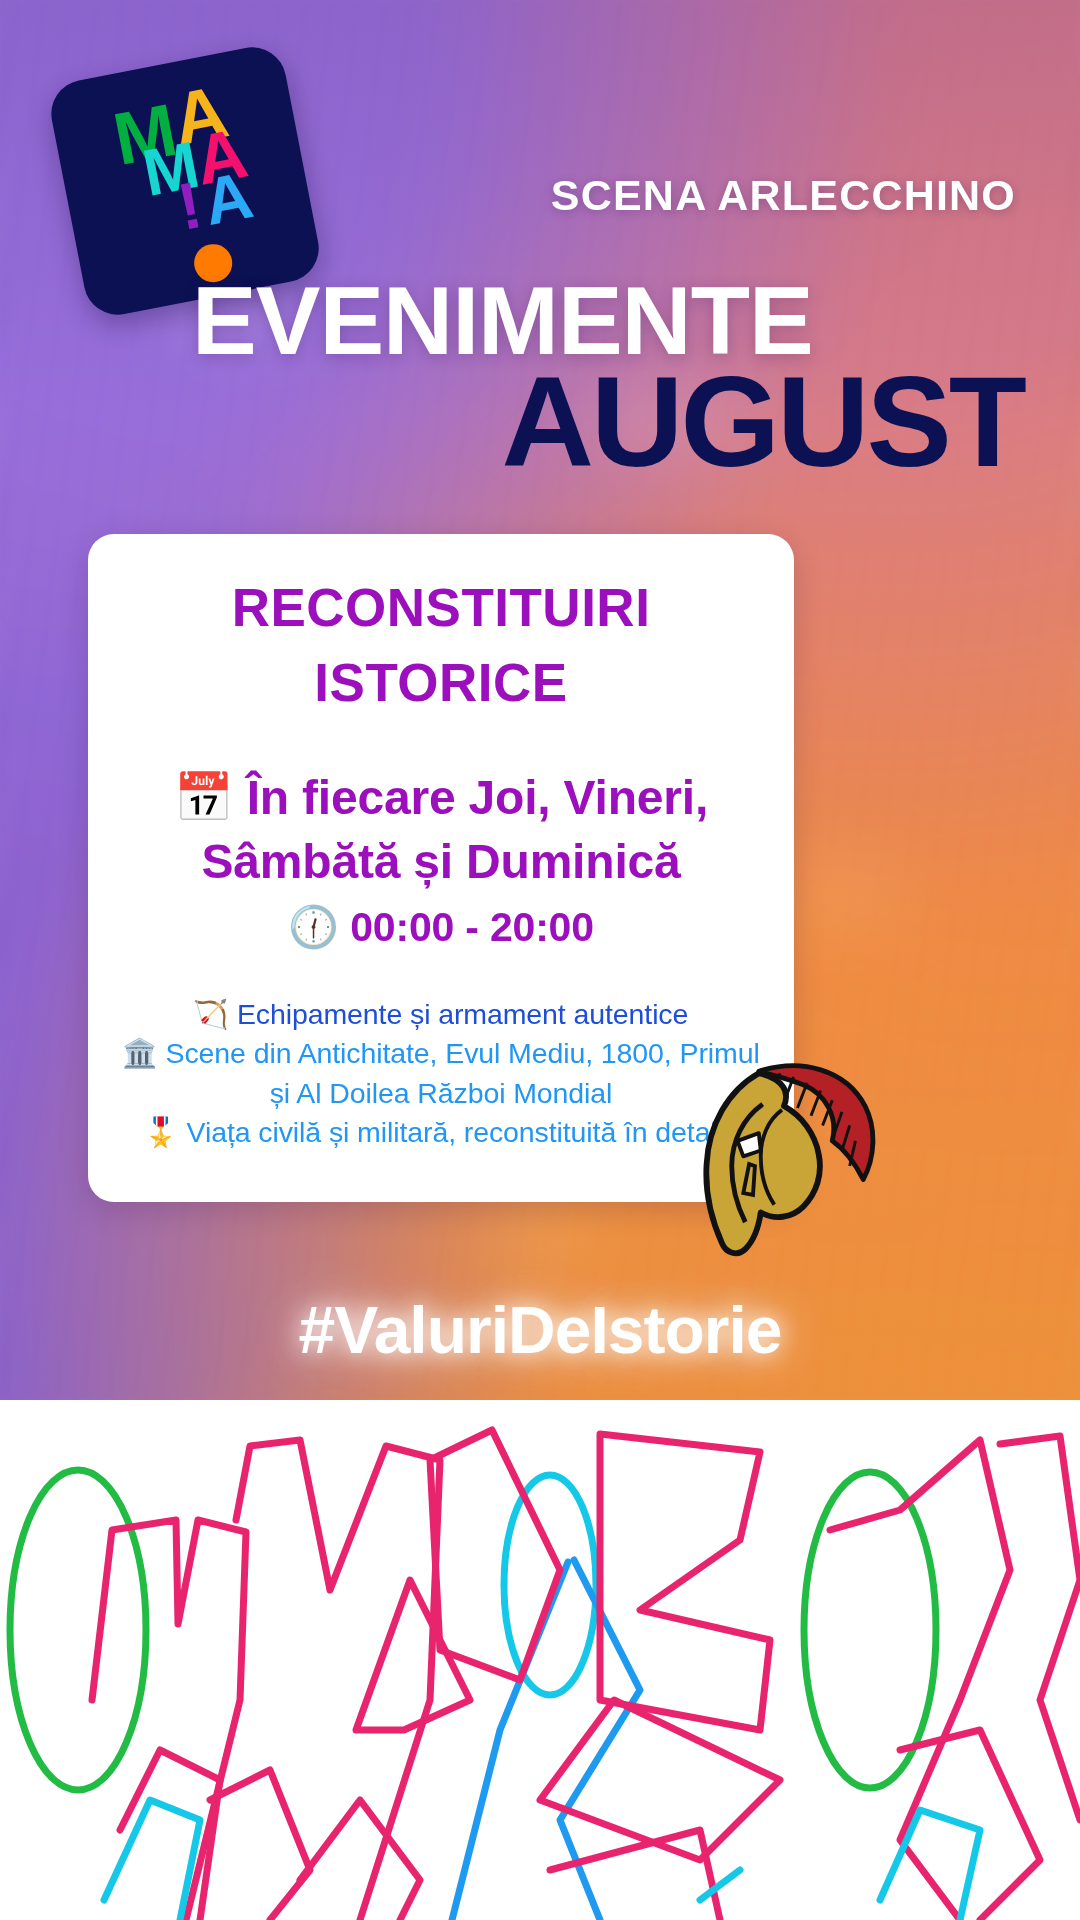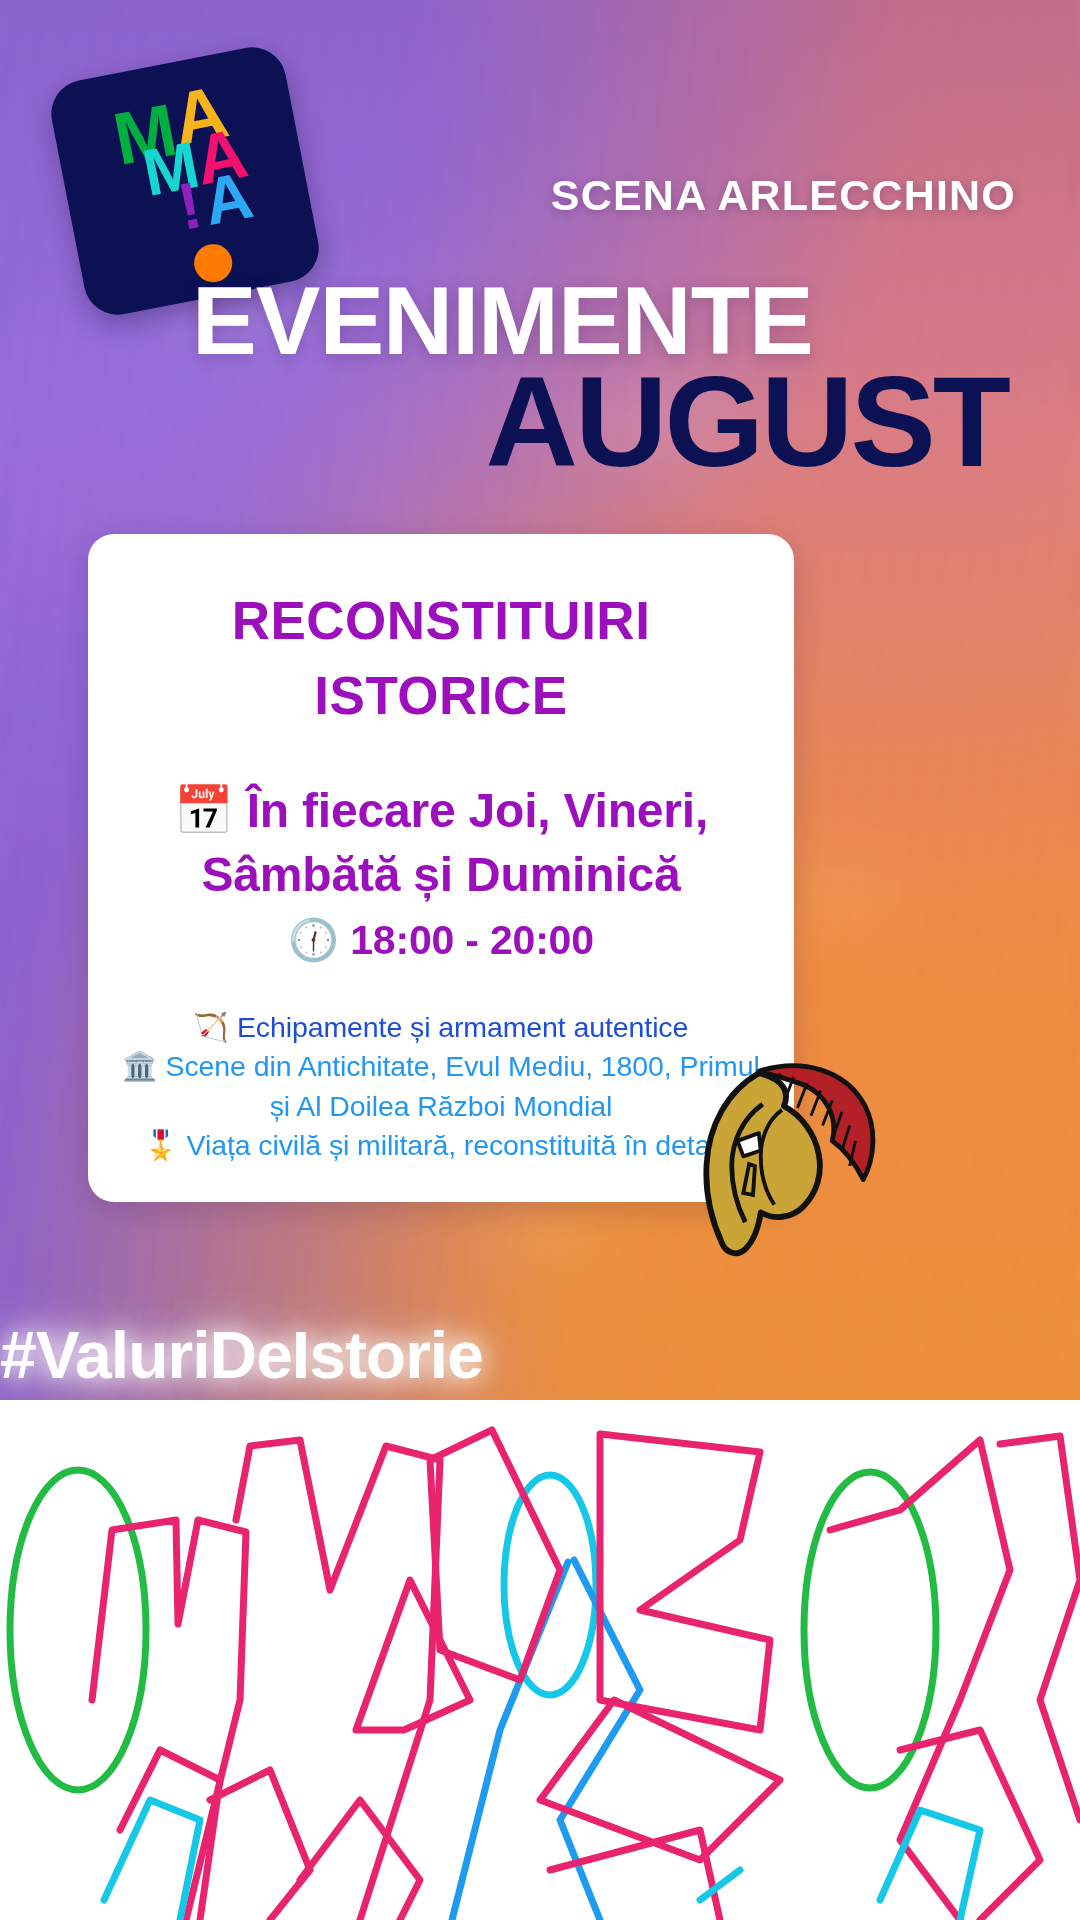--- a/index.html
+++ b/index.html
@@ -64,30 +64,30 @@
   .hdr-l1, .hdr-l2 {
     font-weight:900; font-size:43px; letter-spacing:1.2px; color:#ffffff;
     line-height:1.28; text-shadow:0 2px 10px rgba(60,20,90,.30);
   }
   .title-evenimente {
     position:absolute; right:68px; top:272px; width:820px; text-align:left;
     font-weight:900; font-size:97px; letter-spacing:-1px; color:#ffffff; line-height:1;
     text-shadow:0 3px 16px rgba(60,20,90,.28);
   }
   .title-august {
-    position:absolute; right:72px; top:358px; width:820px; text-align:right;
+    position:absolute; right:56px; top:358px; width:820px; text-align:right;
     font-weight:900; font-size:128px; letter-spacing:-3px; color:#0b1152; line-height:1;
   }
 
   
   .card {
     position:absolute; left:88px; top:534px; width:706px; height:668px;
     background:#ffffff; border-radius:26px;
     box-shadow:0 8px 30px rgba(40,10,70,.18);
-    padding:49px 26px 26px 26px;
+    padding:36px 26px 26px 26px;
   }
   .card-title {
     text-align:center; color:#9b10bc; font-weight:900; font-size:53px;
     line-height:1.42; letter-spacing:.5px;
   }
   .sched { margin-top:44px; text-align:center; }
   .sched-days {
     color:#9b10bc; font-weight:900; font-size:48px; line-height:1.35;
     letter-spacing:-.2px; padding:0 20px;
   }
@@ -100,24 +100,23 @@
   .feat-line {
     color:#2196f3; font-weight:400; font-size:28.5px; line-height:1.38; letter-spacing:-.1px;
     padding:0 6px;
   }
 
   
   .helmet { position:absolute; left:666px; top:1050px; width:232px; height:232px; }
 
   
   .hashtag {
-    position:absolute; left:0; top:1292px; width:1080px; 
+    position:absolute; left:0; top:1292px; width:1080px; text-align:center;
     font-weight:900; font-size:66px; letter-spacing:-1px; color:#ffffff;
     text-shadow:0 0 22px rgba(255,255,255,.95), 0 0 44px rgba(255,255,255,.65), 0 0 70px rgba(255,230,255,.45);
-    margin-top:25px;
   }
 
   
   .band { position:absolute; left:0; top:1400px; width:1080px; height:520px; background:#ffffff; overflow:hidden; }
   .band svg { display:block; }
 </style>
 </head>
 <body>
 
 <div id="poster">
@@ -154,21 +153,21 @@
     </div>
 
     <div class="sched">
       <div class="sched-days" style="color: rgb(155, 16, 188);">
         <span class="emo">📅</span>
         <span>În fiecare Joi, Vineri,</span>
         <span>Sâmbătă și Duminică</span>
       </div>
       <div class="sched-time" style="color: rgb(155, 16, 188);">
         <span class="emo">🕧</span>
-        <span>18:00 - 20:00</span>
+        <span>00:00 - 20:00</span>
       </div>
     </div>
 
     <div class="feat">
       <div class="feat-line" style="color: #1d4ed8;">
         <span class="emo">🏹</span>
         <span>Echipamente și armament autentice</span>
       </div>
       <div class="feat-line" style="color: rgb(33, 150, 243);">
         <span class="emo">🏛️</span>

